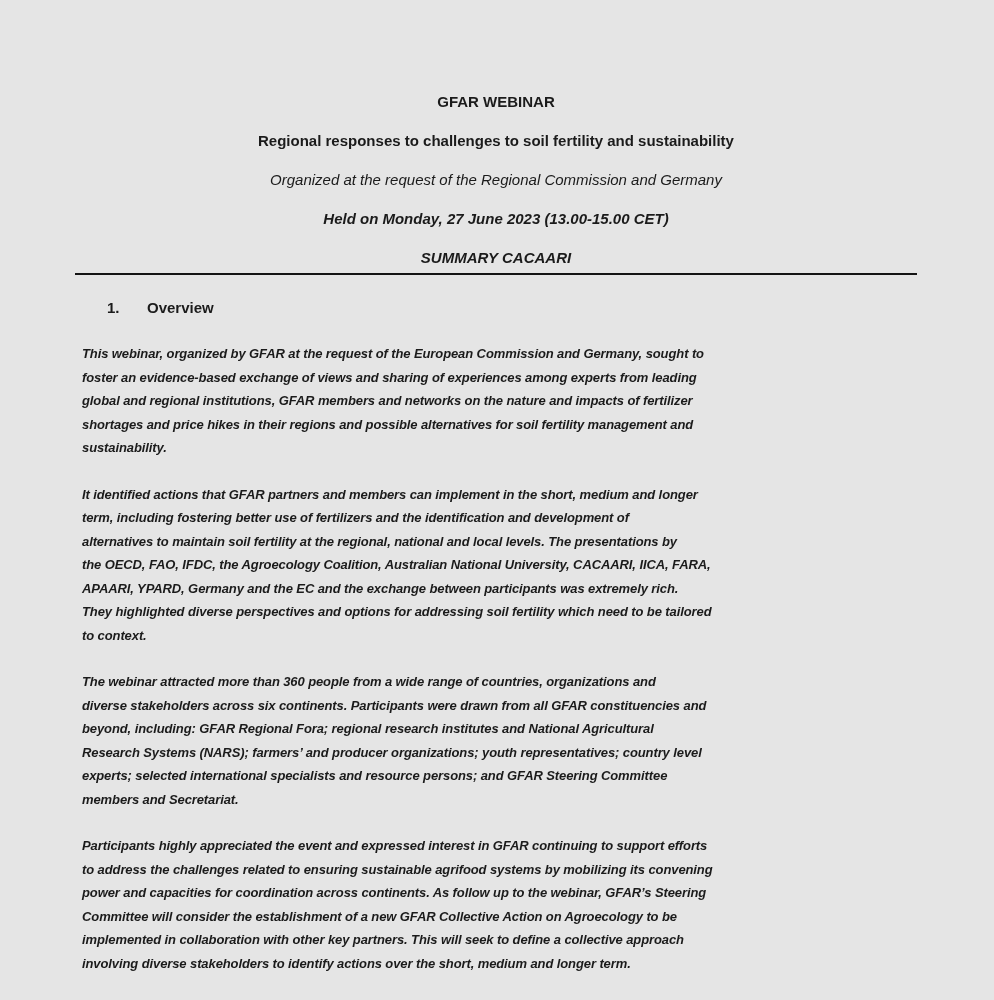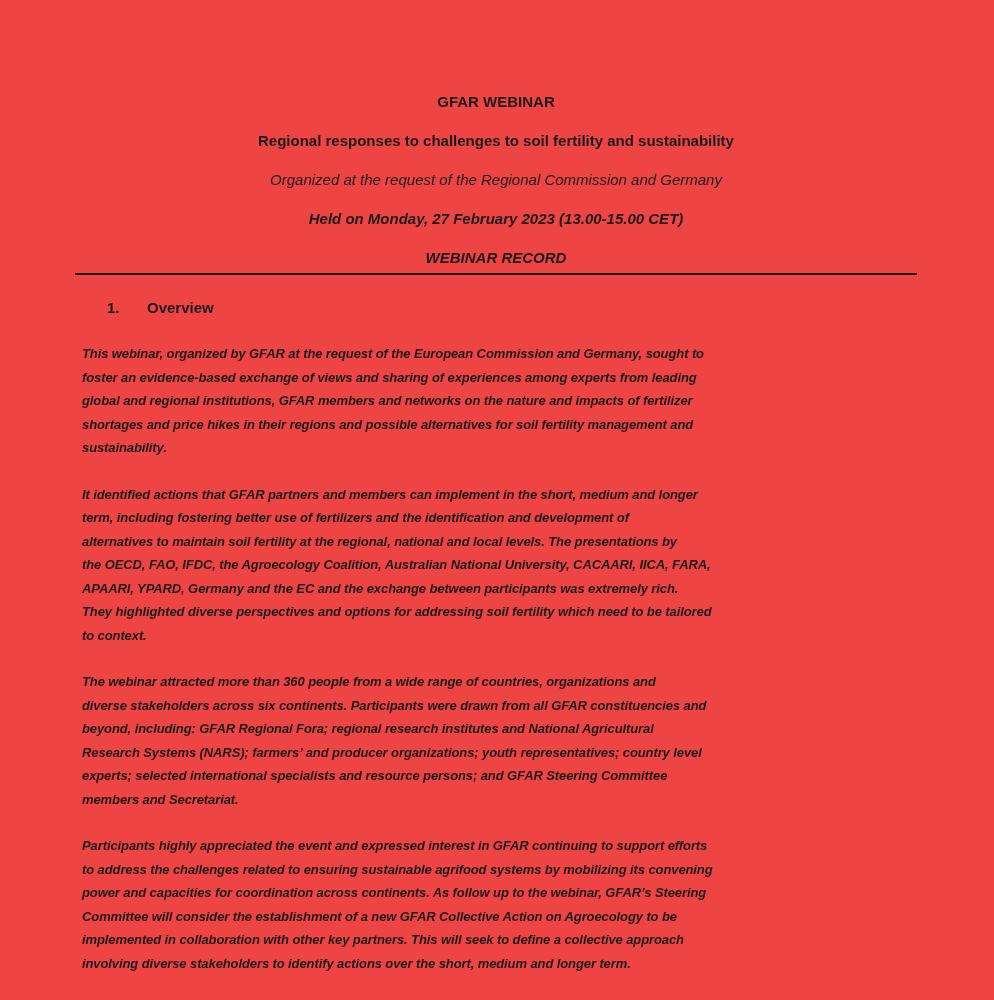--- a/index.html
+++ b/index.html
@@ -4,21 +4,21 @@
 <style>
   html, body {
     margin: 0;
     padding: 0;
     background: #ffffff;
   }
   .page {
     position: relative;
     width: 994px;
     height: 1000px;
-    background: #ef4444;
+    background: #e5e5e5;
     box-sizing: border-box;
     padding: 94px 84px 0 82px;
     font-family: "Liberation Sans", sans-serif;
     color: #1b1b1b;
     overflow: hidden;
   }
   
   .doc-header {
     text-align: center;
   }
@@ -64,23 +64,23 @@
 </style>
 </head>
 <body>
 
 <div class="page">
 
   <div class="doc-header">
     <p class="b">GFAR WEBINAR</p>
     <p class="b">Regional responses to challenges to soil fertility and sustainability</p>
     <p class="i">Organized at the request of the Regional Commission and Germany</p>
-    <p class="bi">Held on Monday, 27 February 2023 (13.00-15.00 CET)</p>
+    <p class="bi">Held on Monday, 27 June 2023 (13.00-15.00 CET)</p>
     <div class="summary-wrap">
-      <p class="bi">WEBINAR RECORD</p>
+      <p class="bi">SUMMARY CACAARI</p>
     </div>
   </div>
 
   <div class="section-heading">
     <span class="sec-num">1.</span>
     <span class="sec-txt">Overview</span>
   </div>
 
   <div class="body-copy">
     <p class="body-para">This webinar, organized by GFAR at the request of the European Commission and Germany, sought to

